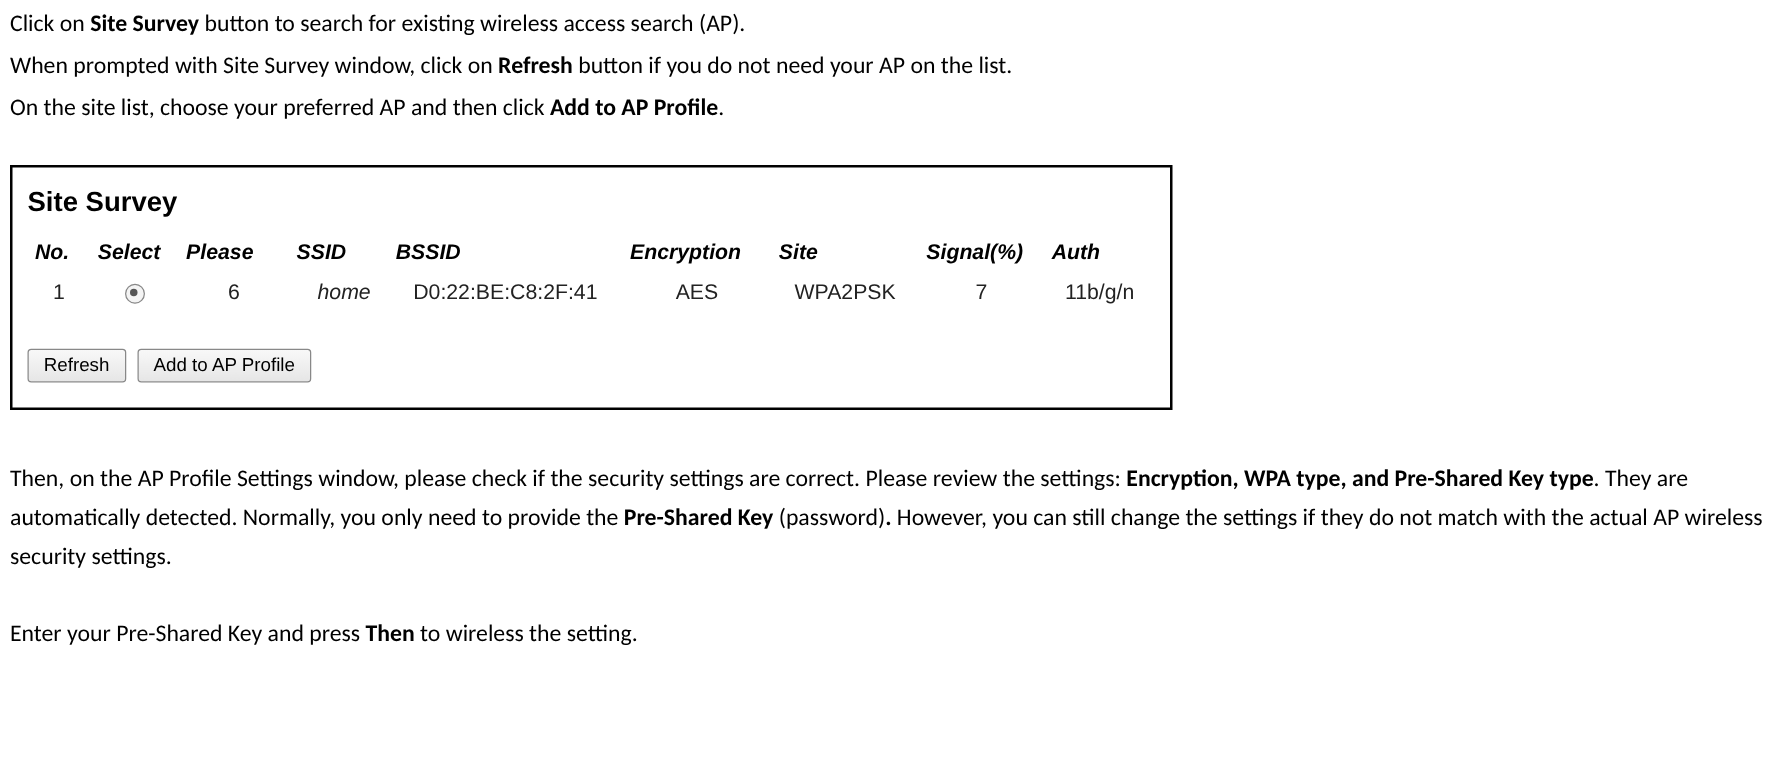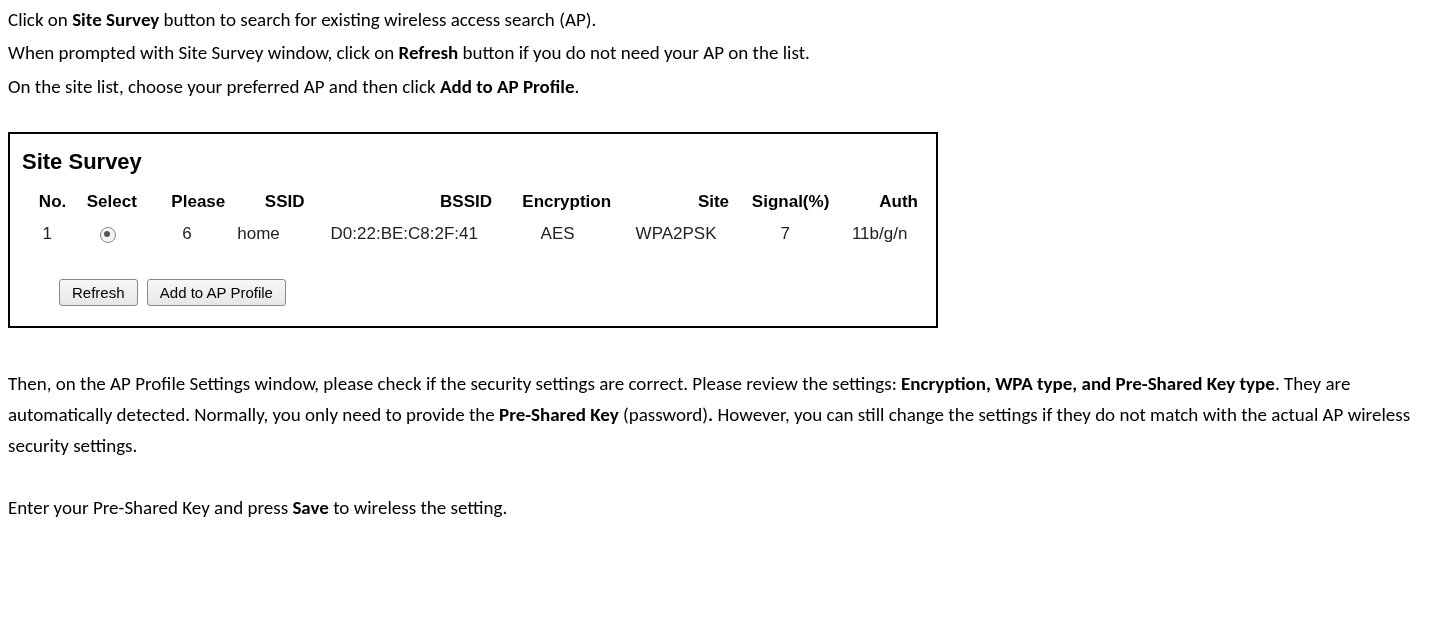--- a/index.html
+++ b/index.html
@@ -31,42 +31,42 @@
       font-size: 22px;
       margin-bottom: 6px;
     }
     table.survey {
       border-collapse: collapse;
       width: 100%;
       font-size: 17px;
     }
     table.survey th {
       font-weight: bold;
-      text-align: right;
+      text-align: left;
       padding: 2px 6px;
       white-space: nowrap;
+      font-style: italic;
     }
     table.survey td {
       text-align: center;
       padding: 2px 6px;
       color: #222;
       white-space: nowrap;
     }
     .col-no { width: 40px; }
     .col-select { width: 60px; }
     .col-channel { width: 80px; }
     .col-ssid { width: 70px; text-align: left; }
     .col-bssid { width: 180px; }
     .col-enc { width: 110px; }
     .col-auth { width: 110px; }
     .col-signal { width: 90px; }
     .col-mode { width: 80px; }
     .btn-row {
       margin-top: 26px;
-      margin-left: 37px;
     }
     .btn {
       font-family: Arial, sans-serif;
       font-size: 15px;
       padding: 4px 12px;
       background: linear-gradient(#f8f8f8, #e6e6e6);
       border: 1px solid #888;
       border-radius: 3px;
       cursor: pointer;
       margin-right: 4px;
@@ -123,21 +123,21 @@
         <th class="col-mode">Auth</th>
       </tr>
     </thead>
     <tbody>
       <tr>
         <td>1</td>
         <td>
           <span class="radio"></span>
         </td>
         <td>6</td>
-        <td style="text-align:left;padding-right:14px;">home</td>
+        <td style="text-align:right;padding-right:14px;font-style:italic;">home</td>
         <td>D0:22:BE:C8:2F:41</td>
         <td>AES</td>
         <td>WPA2PSK</td>
         <td>7</td>
         <td style="text-align:center;">11b/g/n</td>
       </tr>
     </tbody>
   </table>
   <div class="btn-row">
     <button class="btn">Refresh</button>
@@ -145,14 +145,14 @@
   </div>
 </div>
 
 <p class="para">
   <span>Then, on the AP Profile Settings window, please check if the security settings are correct. Please review the settings: </span><span class="bold">Encryption, WPA type, and Pre-Shared Key type</span><span>. They are automatically detected. Normally, you only need to provide the </span><span class="bold">Pre-Shared Key</span><span> (password)</span><span class="bold">.</span><span> However, you can still change the settings if they do not match with the actual AP wireless security settings.</span>
 </p>
 
 <div class="spacer"></div>
 
 <p class="para">
-  <span>Enter your Pre-Shared Key and press </span><span class="bold">Save</span><span> to wireless the setting.</span>
+  <span>Enter your Pre-Shared Key and press </span><span class="bold">Then</span><span> to wireless the setting.</span>
 </p>
 
 </body></html>

